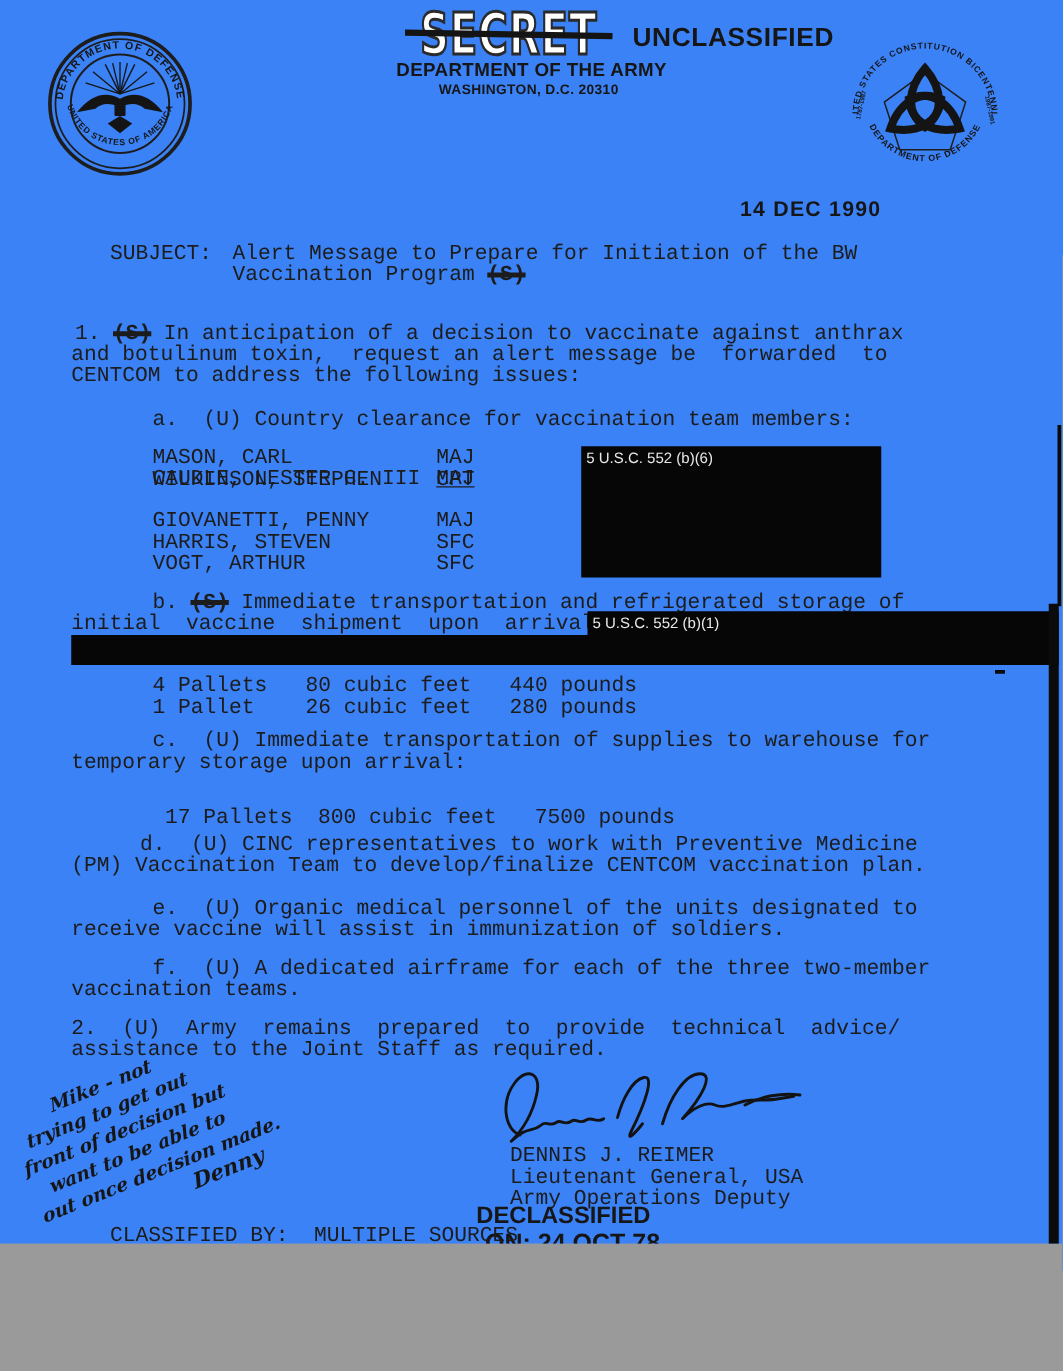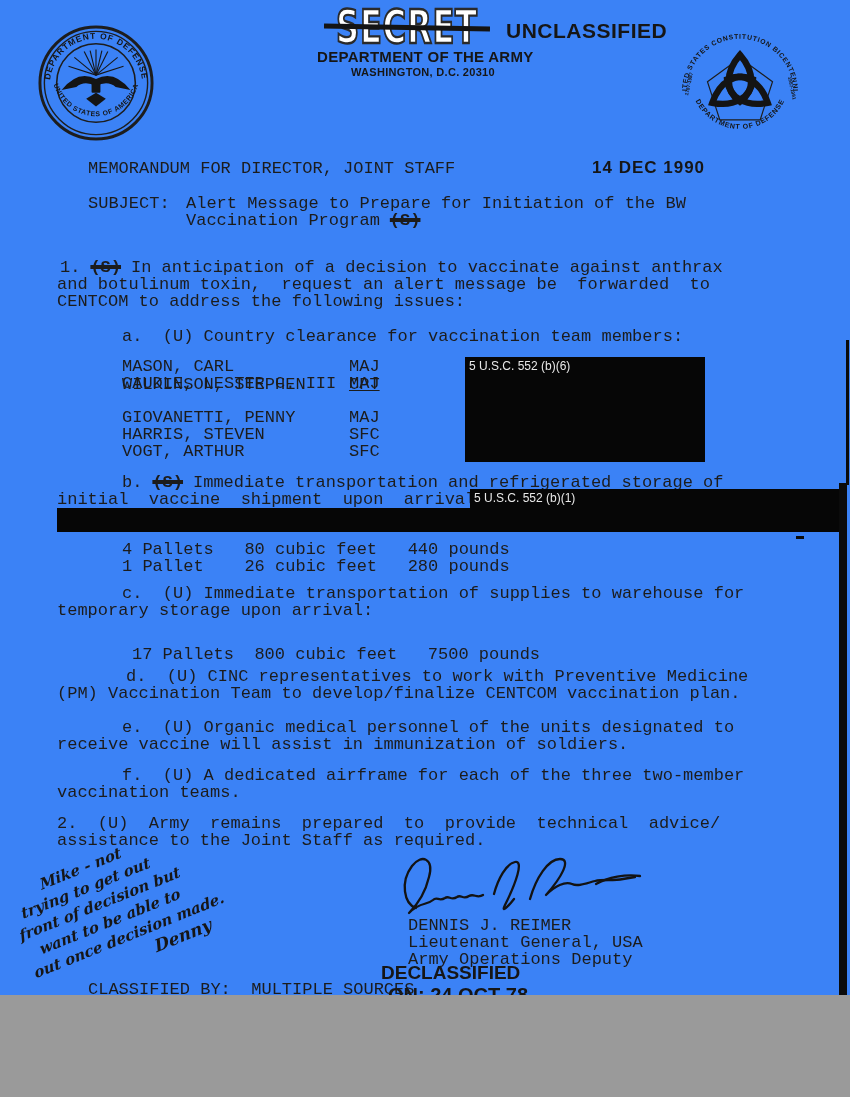--- a/index.html
+++ b/index.html
@@ -88,21 +88,20 @@
     <text x="7" y="64" font-family="Liberation Sans, sans-serif" font-size="4.6" font-weight="bold" fill="#151515" transform="rotate(-78 10 62)">1787-1987</text>
     <text x="95" y="64" font-family="Liberation Sans, sans-serif" font-size="4.6" font-weight="bold" fill="#151515" transform="rotate(78 110 62)">1987-1991</text>
     <path d="M60,30 L90.5,52.2 L78.9,88 L41.1,88 L29.5,52.2 Z" fill="none" stroke="#1d1d1d" stroke-width="1.1"></path>
     <g stroke="#141414" stroke-width="6" fill="none">
       <path d="M60,27 C74,43 74,61 60,71 C46,61 46,43 60,27 Z"></path>
       <path d="M60,27 C74,43 74,61 60,71 C46,61 46,43 60,27 Z" transform="rotate(120 60 57)"></path>
       <path d="M60,27 C74,43 74,61 60,71 C46,61 46,43 60,27 Z" transform="rotate(240 60 57)"></path>
     </g>
   </svg>
 
-  <div class="tw" style="left:88px;top:160px;">MEMORANDUM FOR DIRECTOR, JOINT STAFF</div>
   <div class="stamp" style="left:592px;top:158px;font-size:17px;letter-spacing:1px;">14 DEC 1990</div>
 
   <div class="tw" style="left:88px;top:195px;">SUBJECT:</div>
   <div class="tw" style="left:186px;top:195px;">Alert Message to Prepare for Initiation of the BW</div>
   <div class="tw" style="left:186px;top:212px;"><span>Vaccination Program</span><span class="sline">(S)</span></div>
 
   <div class="tw" style="left:60px;top:259px;"><span>1.</span><span class="sline">(S)</span><span>In anticipation of a decision to vaccinate against anthrax</span></div>
   <div class="tw" style="left:57px;top:276px;">and botulinum toxin,  request an alert message be  forwarded  to</div>
   <div class="tw" style="left:57px;top:293px;">CENTCOM to address the following issues:</div>
 
@@ -122,21 +121,21 @@
   <div class="redact" style="left:470px;top:489px;width:377px;height:19px;">5 U.S.C. 552 (b)(1)</div>
   <div class="redact" style="left:57px;top:508px;width:790px;height:24px;"></div>
 
   <div class="tw" style="left:122px;top:541px;">4 Pallets   80 cubic feet   440 pounds</div>
   <div class="tw" style="left:122px;top:558px;">1 Pallet    26 cubic feet   280 pounds</div>
 
   <div class="tw" style="left:122px;top:585px;">c.  (U) Immediate transportation of supplies to warehouse for</div>
   <div class="tw" style="left:57px;top:602px;">temporary storage upon arrival:</div>
   <div class="tw" style="left:132px;top:646px;">17 Pallets  800 cubic feet   7500 pounds</div>
 
-  <div class="tw" style="left:126px;top:668px;">d.  (U) CINC representatives to work with Preventive Medicine</div>
+  <div class="tw" style="left:112px;top:668px;">d.  (U) CINC representatives to work with Preventive Medicine</div>
   <div class="tw" style="left:57px;top:685px;">(PM) Vaccination Team to develop/finalize CENTCOM vaccination plan.</div>
 
   <div class="tw" style="left:122px;top:719px;">e.  (U) Organic medical personnel of the units designated to</div>
   <div class="tw" style="left:57px;top:736px;">receive vaccine will assist in immunization of soldiers.</div>
 
   <div class="tw" style="left:122px;top:767px;">f.  (U) A dedicated airframe for each of the three two-member</div>
   <div class="tw" style="left:57px;top:784px;">vaccination teams.</div>
 
   <div class="tw" style="left:57px;top:815px;">2.  (U)  Army  remains  prepared  to  provide  technical  advice/</div>
   <div class="tw" style="left:57px;top:832px;">assistance to the Joint Staff as required.</div>

